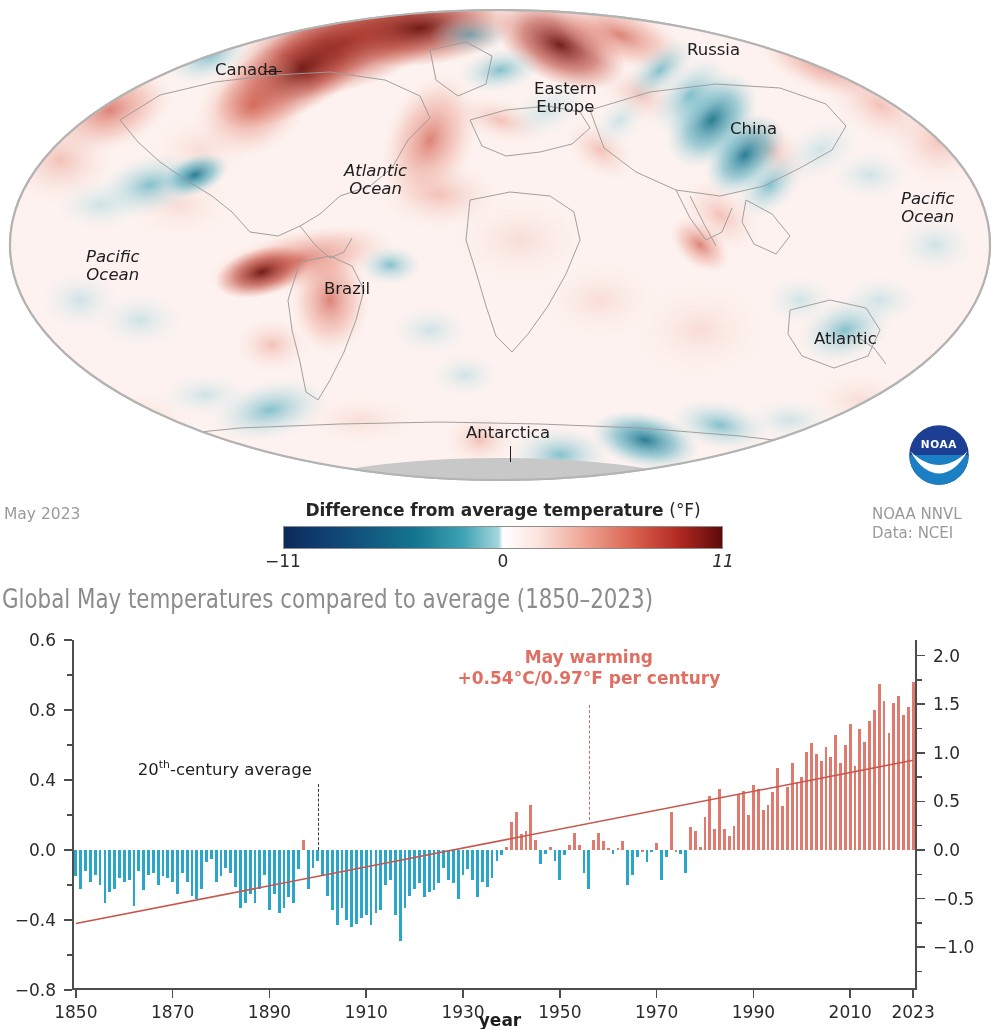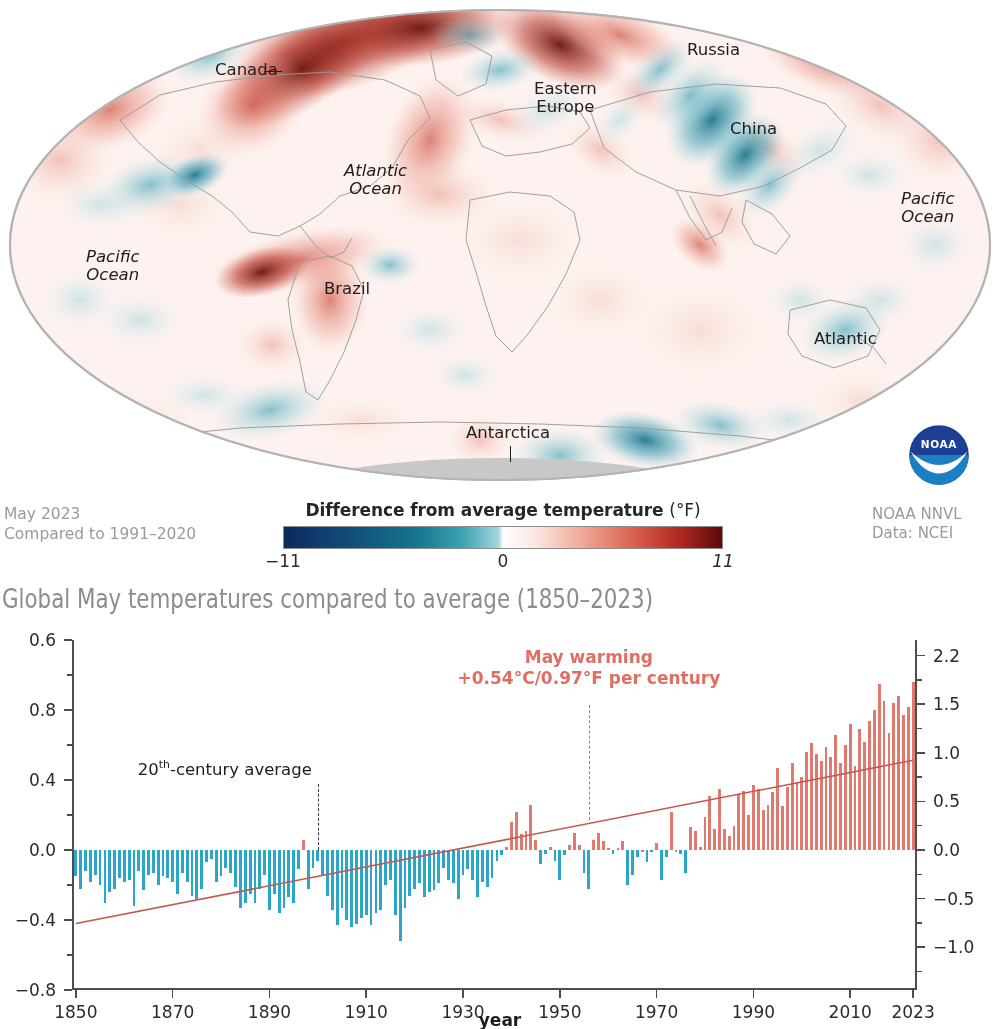--- a/index.html
+++ b/index.html
@@ -261,21 +261,20 @@
       </div>
       <div class="map-label" style="left: 466px; top: 424px;">
         <div>Antarctica</div>
       </div>
       <div class="leader" style="left: 510px; top: 446px; width: 1.4px; height: 16px;"></div>
     </div>
 </div>
 
 <div id="caption">
   <div>May 2023</div>
-  <div>Compared to 1991–2020</div>
 </div>
 
 <div id="legend">
   <div id="legend-title">
     <span>Difference from average temperature</span>
     <span class="unit">(°F)</span>
   </div>
   <div id="cbar-wrap">
     <div id="cbar"></div>
     <div class="cbar-ticks" id="cbar-ticks">
@@ -526,21 +525,21 @@
         <div class="ticklabel" style="right: -16px; top: 258.611px; transform: translate(100%, -50%);">−0.5</div>
         <div class="tick" style="right: -8px; top: 209.2px; width: 8px; height: 1.6px;"></div>
         <div class="ticklabel" style="right: -16px; top: 210px; transform: translate(100%, -50%);">0.0</div>
         <div class="tick" style="right: -8px; top: 160.589px; width: 8px; height: 1.6px;"></div>
         <div class="ticklabel" style="right: -16px; top: 161.389px; transform: translate(100%, -50%);">0.5</div>
         <div class="tick" style="right: -8px; top: 111.978px; width: 8px; height: 1.6px;"></div>
         <div class="ticklabel" style="right: -16px; top: 112.778px; transform: translate(100%, -50%);">1.0</div>
         <div class="tick" style="right: -8px; top: 63.3667px; width: 8px; height: 1.6px;"></div>
         <div class="ticklabel" style="right: -16px; top: 64.1667px; transform: translate(100%, -50%);">1.5</div>
         <div class="tick" style="right: -8px; top: 14.7556px; width: 8px; height: 1.6px;"></div>
-        <div class="ticklabel" style="right: -16px; top: 15.5556px; transform: translate(100%, -50%);">2.2</div>
+        <div class="ticklabel" style="right: -16px; top: 15.5556px; transform: translate(100%, -50%);">2.0</div>
         <div class="tick" style="right: -5px; top: 330.828px; width: 5px; height: 1.4px;"></div>
         <div class="tick" style="right: -5px; top: 282.217px; width: 5px; height: 1.4px;"></div>
         <div class="tick" style="right: -5px; top: 233.606px; width: 5px; height: 1.4px;"></div>
         <div class="tick" style="right: -5px; top: 184.994px; width: 5px; height: 1.4px;"></div>
         <div class="tick" style="right: -5px; top: 136.383px; width: 5px; height: 1.4px;"></div>
         <div class="tick" style="right: -5px; top: 87.7722px; width: 5px; height: 1.4px;"></div>
         <div class="tick" style="right: -5px; top: 39.1611px; width: 5px; height: 1.4px;"></div>
       </div>
     <div id="ticks-x">
         <div class="tick" style="left: 3.07171px; top: 350px; width: 1.6px; height: 8px;"></div>

